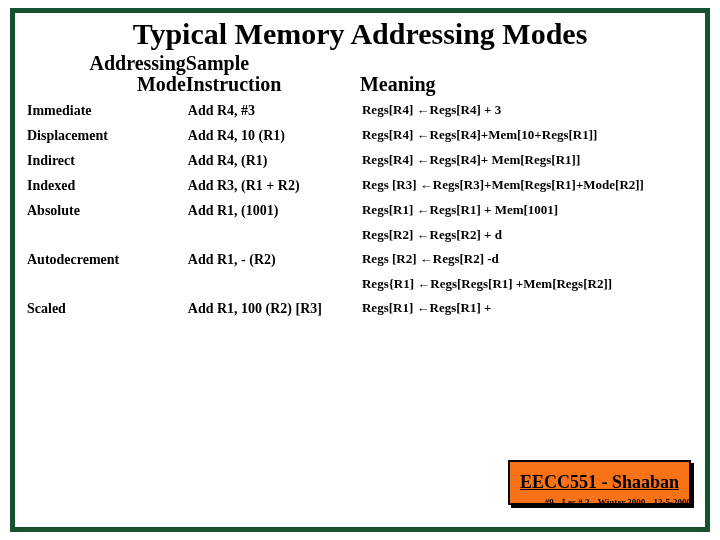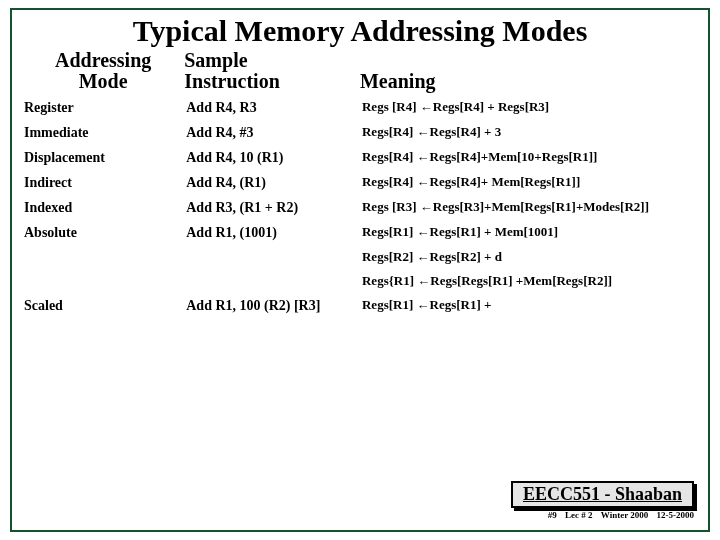--- a/index.html
+++ b/index.html
@@ -6,21 +6,21 @@
   body {
     width: 720px;
     height: 540px;
     background: #fff;
     font-family: "Times New Roman", Times, serif;
     position: relative;
   }
   .slide {
     position: absolute;
     top: 8px; left: 10px; right: 10px; bottom: 8px;
-    border: 2px solid #14532d;
+    border: 5px solid #14532d;
     background: #fff;
     padding: 4px 10px 0 10px;
   }
   .title {
     font-size: 30px;
     font-weight: bold;
     text-align: center;
     margin-bottom: 2px;
     white-space: nowrap;
   }
@@ -33,47 +33,47 @@
   col.c2 { width: 26%; }
   col.c3 { width: 50%; }
   th {
     font-size: 20px;
     font-weight: bold;
     text-align: left;
     vertical-align: bottom;
     padding-bottom: 3px;
     line-height: 1.05;
   }
-  th.left { text-align: center; padding-left: 0; }
+  th.left { text-align: right; padding-left: 0; }
   td {
     font-size: 14px;
     font-weight: bold;
     padding: 4.5px 2px;
     vertical-align: top;
     line-height: 1.15;
     white-space: nowrap;
   }
   td.mode { padding-right: 6px; }
   td.meaning { font-size: 13px; white-space: nowrap; overflow: hidden; }
   .footer-box {
     position: absolute;
     right: 14px;
     bottom: 22px;
     border: 2px solid #000;
     box-shadow: 3px 3px 0 #000;
-    background: #e5e5e5;
-    padding: 1px 10px;
+    background: #f97316;
+    padding: 10px 10px;
     font-size: 18px;
     font-weight: bold;
     text-decoration: underline;
   }
   .footer-line {
     position: absolute;
     right: 14px;
-    bottom: 10px;
+    bottom: 20px;
     font-size: 9px;
     font-weight: bold;
   }
   .footer-line span { margin-left: 6px; }
 </style>
 </head>
 <body>
 
 <div class="slide">
   <div class="title">Typical Memory Addressing Modes</div>
@@ -88,53 +88,53 @@
       <tr>
         <th class="left"><span style="white-space:pre-line">Addressing
 Mode</span></th>
         <th><span style="white-space:pre-line">Sample
 Instruction</span></th>
         <th>Meaning</th>
       </tr>
     </thead>
     <tbody id="rows">
         <tr>
-          <td class="mode">Register</td>
-          <td>Add R4, R3</td>
-          <td class="meaning">Regs [R4] ←Regs[R4] + Regs[R3]</td>
-        </tr>
-        <tr>
           <td class="mode">Immediate</td>
           <td>Add R4, #3</td>
           <td class="meaning">Regs[R4] ←Regs[R4] + 3</td>
         </tr>
         <tr>
           <td class="mode">Displacement</td>
           <td>Add R4, 10 (R1)</td>
           <td class="meaning">Regs[R4] ←Regs[R4]+Mem[10+Regs[R1]]</td>
         </tr>
         <tr>
           <td class="mode">Indirect</td>
           <td>Add R4, (R1)</td>
           <td class="meaning">Regs[R4] ←Regs[R4]+ Mem[Regs[R1]]</td>
         </tr>
         <tr>
           <td class="mode">Indexed</td>
           <td>Add R3, (R1 + R2)</td>
-          <td class="meaning">Regs [R3] ←Regs[R3]+Mem[Regs[R1]+Modes[R2]]</td>
+          <td class="meaning">Regs [R3] ←Regs[R3]+Mem[Regs[R1]+Mode[R2]]</td>
         </tr>
         <tr>
           <td class="mode">Absolute</td>
           <td>Add R1, (1001)</td>
           <td class="meaning">Regs[R1] ←Regs[R1] + Mem[1001]</td>
         </tr>
         <tr>
           <td class="mode"></td>
           <td></td>
           <td class="meaning">Regs[R2] ←Regs[R2] + d</td>
+        </tr>
+        <tr>
+          <td class="mode">Autodecrement</td>
+          <td>Add R1, - (R2)</td>
+          <td class="meaning">Regs [R2] ←Regs[R2] -d</td>
         </tr>
         <tr>
           <td class="mode"></td>
           <td></td>
           <td class="meaning">Regs{R1] ←Regs[Regs[R1] +Mem[Regs[R2]]</td>
         </tr>
         <tr>
           <td class="mode">Scaled</td>
           <td>Add R1, 100 (R2) [R3]</td>
           <td class="meaning">Regs[R1] ←Regs[R1] +</td>

